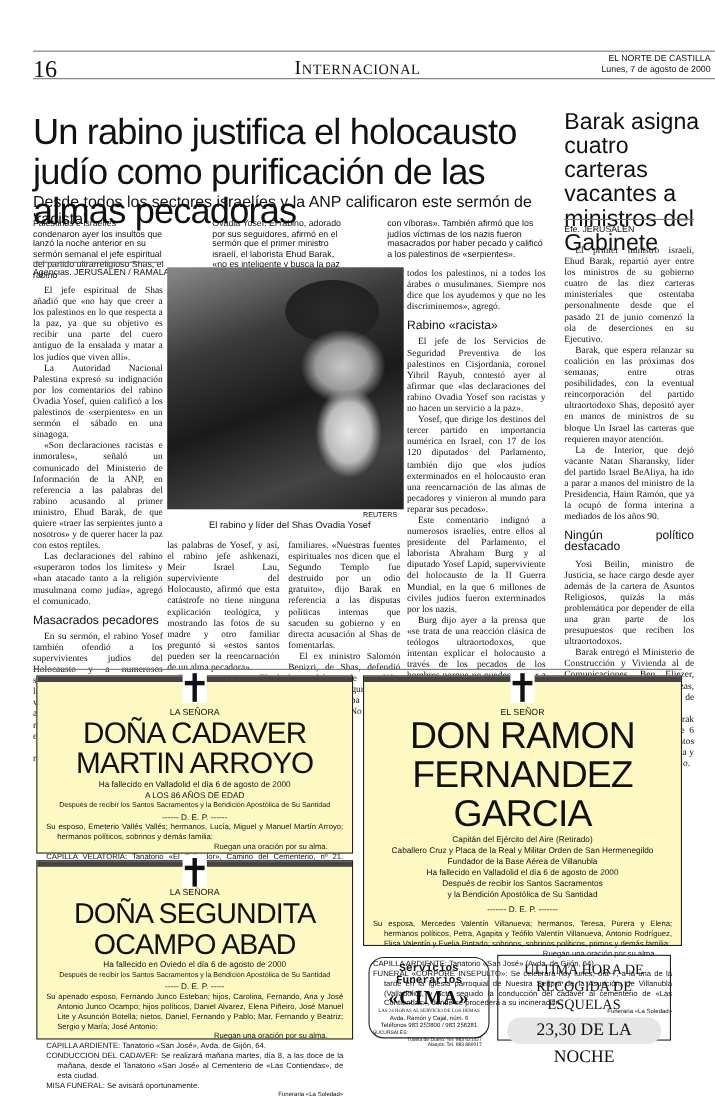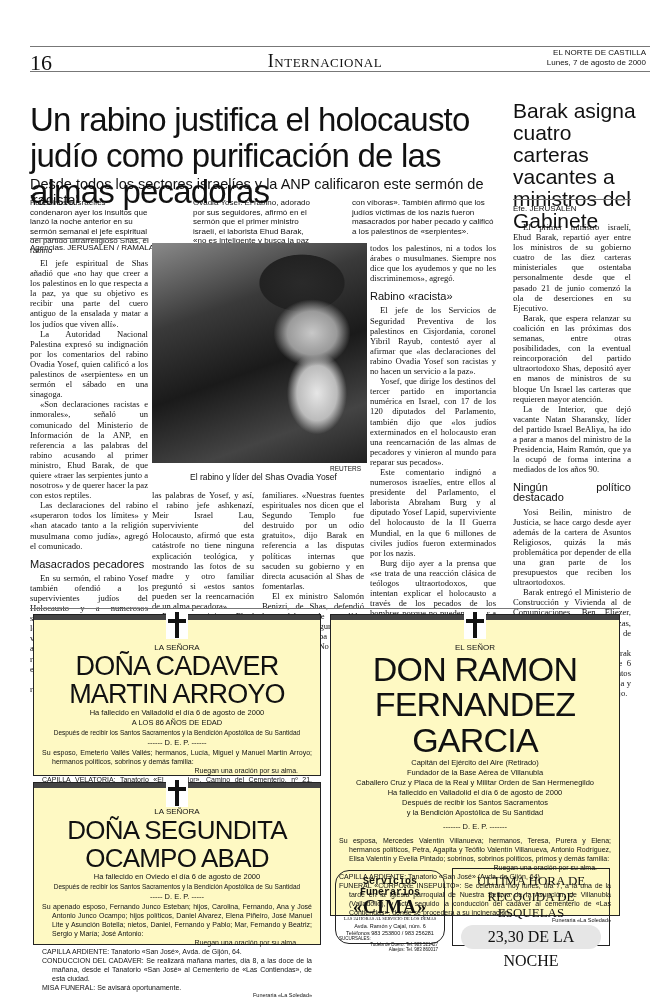--- a/index.html
+++ b/index.html
@@ -125,30 +125,30 @@
   <div class="line">------ D. E. P. ------</div>
   <div class="body">
     <p>Su esposo, Emeterio Vallés Vallés; hermanos, Lucía, Miguel y Manuel Martín Arroyo; hermanos políticos, sobrinos y demás familia:</p>
     <div class="right">Ruegan una oración por su alma.</div>
     <p>CAPILLA VELATORIA: Tanatorio «El Salvador», Camino del Cementerio, nº 21. (Valladolid).</p>
     <p>FUNERAL «CORPORE INSEPULTO»: Lunes, día 7, a las 12 horas, en la iglesia parroquial de Santa María, de Castrodeza. Acto seguido la conducción al cementerio de dicha localidad.</p>
   </div>
   <div class="foot">Funeraria «Castellana»</div>
 </div>
 
-<div class="box ob" style="left:330px;top:614px;width:290px;height:302px;">
+<div class="box ob" style="left:330px;top:614px;width:290px;height:246px;">
   <div class="topbar"></div>
   <div class="cross"></div>
   <div style="height:28px;"></div>
   <div class="title">EL SEÑOR</div>
   <div class="name" style="font-size:34px;line-height:34px;">DON RAMON</div>
   <div class="name" style="font-size:34px;line-height:36px;">FERNANDEZ GARCIA</div>
   <div class="line">Capitán del Ejército del Aire (Retirado)</div>
+  <div class="line">Caballero Cruz y Placa de la Real y Militar Orden de San Hermenegildo</div>
   <div class="line">Fundador de la Base Aérea de Villanubla</div>
-  <div class="line">Caballero Cruz y Placa de la Real y Militar Orden de San Hermenegildo</div>
   <div class="line">Ha fallecido en Valladolid el día 6 de agosto de 2000</div>
   <div class="line">Después de recibir los Santos Sacramentos</div>
   <div class="line">y la Bendición Apostólica de Su Santidad</div>
   <div class="line" style="margin:4px 0;">------- D. E. P. -------</div>
   <div class="body">
     <p>Su esposa, Mercedes Valentín Villanueva; hermanos, Teresa, Purera y Elena; hermanos políticos, Petra, Agapita y Teófilo Valentín Villanueva, Antonio Rodríguez, Elisa Valentín y Evelia Pintado; sobrinos, sobrinos políticos, primos y demás familia:</p>
     <div class="right">Ruegan una oración por su alma.</div>
     <p>CAPILLA ARDIENTE: Tanatorio «San José» (Avda. de Gijón, 64).</p>
     <p>FUNERAL «CORPORE INSEPULTO»: Se celebrará hoy lunes, día 7, a la una de la tarde en la iglesia parroquial de Nuestra Señora de la Asunción, de Villanubla (Valladolid), y acto seguido la conducción del cadáver al cementerio de «Las Contiendas», donde se procederá a su incineración.</p>
   </div>

